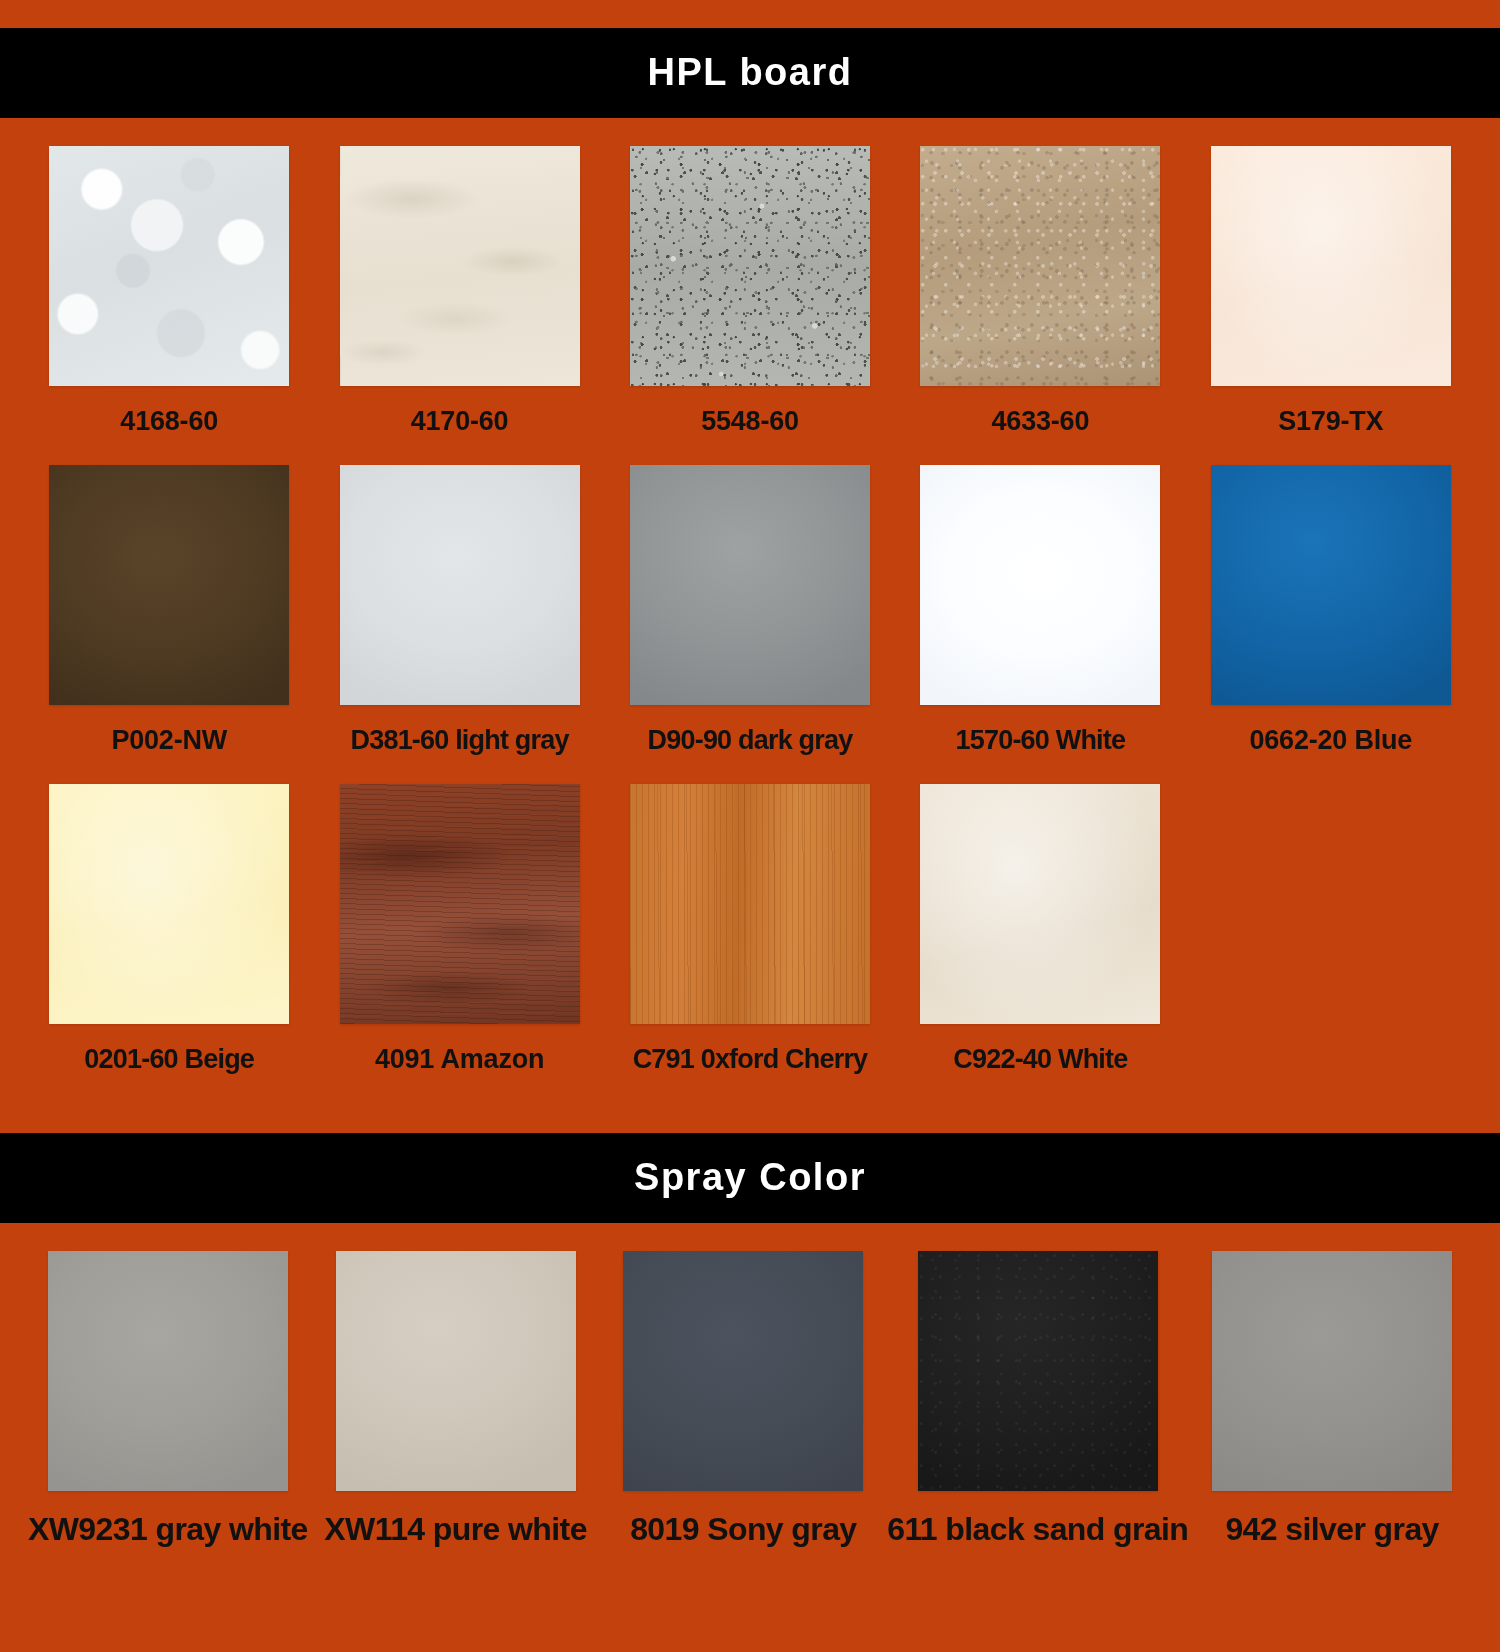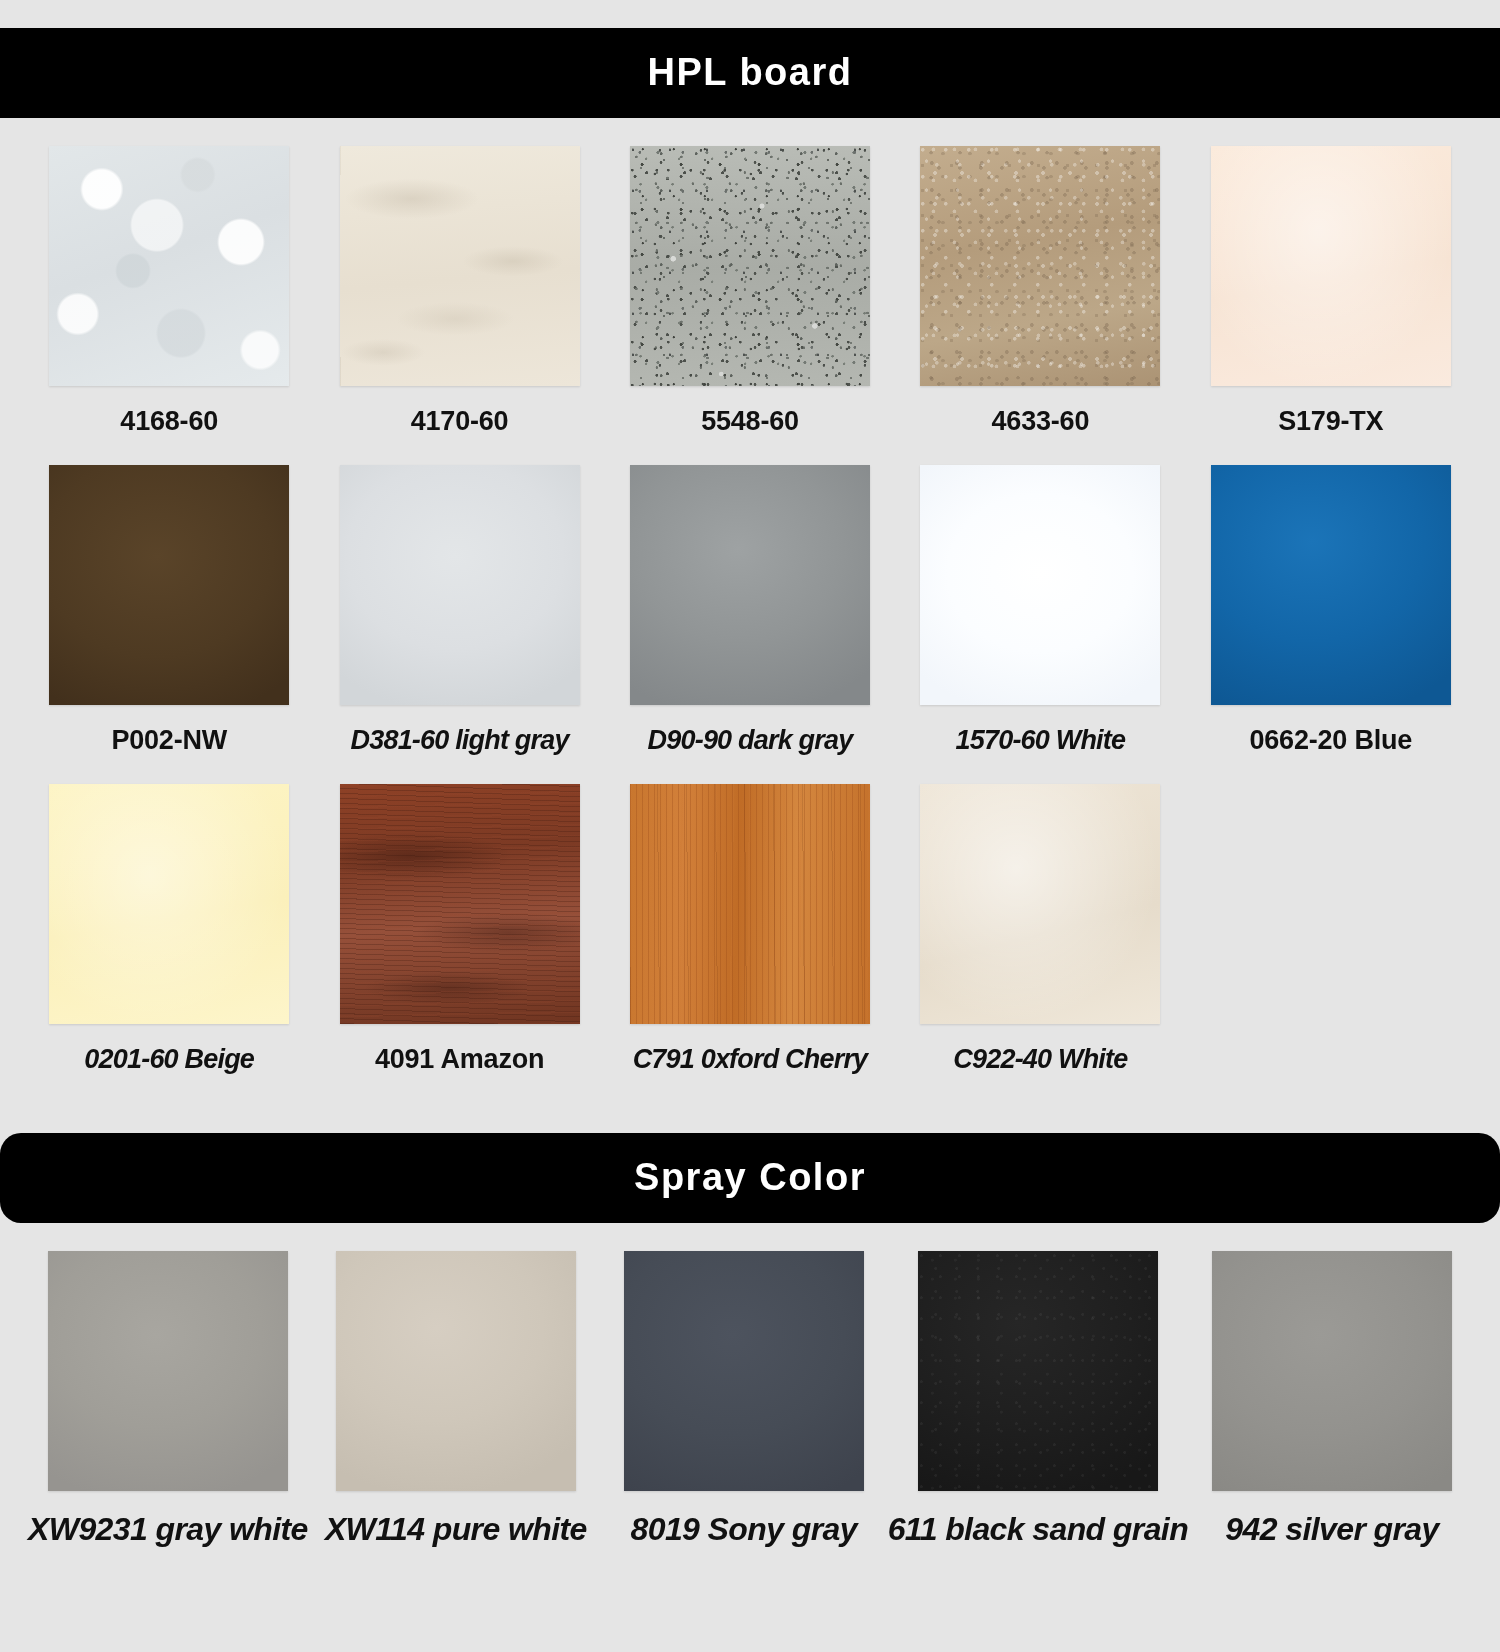--- a/index.html
+++ b/index.html
@@ -5,39 +5,39 @@
 <style>
   * { box-sizing: border-box; }
   html, body {
     margin: 0; padding: 0;
     background: #ffffff;
     font-family: "Liberation Sans", "DejaVu Sans", sans-serif;
   }
   .page {
     width: 1500px;
     min-height: 1652px;
-    background: #e5e5e5;
+    background: #c2410c;
     position: relative;
     overflow: hidden;
   }
 
   
   .banner {
     width: 100%;
     background: #000000;
     color: #ffffff;
     text-align: center;
     font-weight: bold;
     font-size: 38px;
     letter-spacing: 1.5px;
     line-height: 1;
     padding: 25px 0 27px 0;
   }
   .banner-hpl { margin-top: 28px; }
-  .banner-spray { margin-top: 0; border-radius: 21px; }
+  .banner-spray { margin-top: 0; }
 
   
   .grid {
     display: grid;
     grid-template-columns: repeat(5, 1fr);
     column-gap: 0px;
     row-gap: 0px;
     padding: 0 24px;
   }
   .cell {
@@ -57,21 +57,21 @@
   .label {
     margin-top: 20px;
     font-size: 27px;
     font-weight: bold;
     color: #111111;
     text-align: center;
     letter-spacing: -0.2px;
     line-height: 1.15;
     white-space: nowrap;
   }
-  .label.wide { letter-spacing: -0.8px; font-style: italic; }
+  .label.wide { letter-spacing: -0.8px; }
 
   
   .tex { position: absolute; inset: 0; }
 
   
   .t-mottle-white {
     background:
       radial-gradient(circle at 22% 18%, rgba(255,255,255,0.95) 0 7%, transparent 8%),
       radial-gradient(circle at 62% 12%, rgba(214,219,221,0.8) 0 6%, transparent 7%),
       radial-gradient(circle at 80% 40%, rgba(255,255,255,0.9) 0 9%, transparent 10%),

